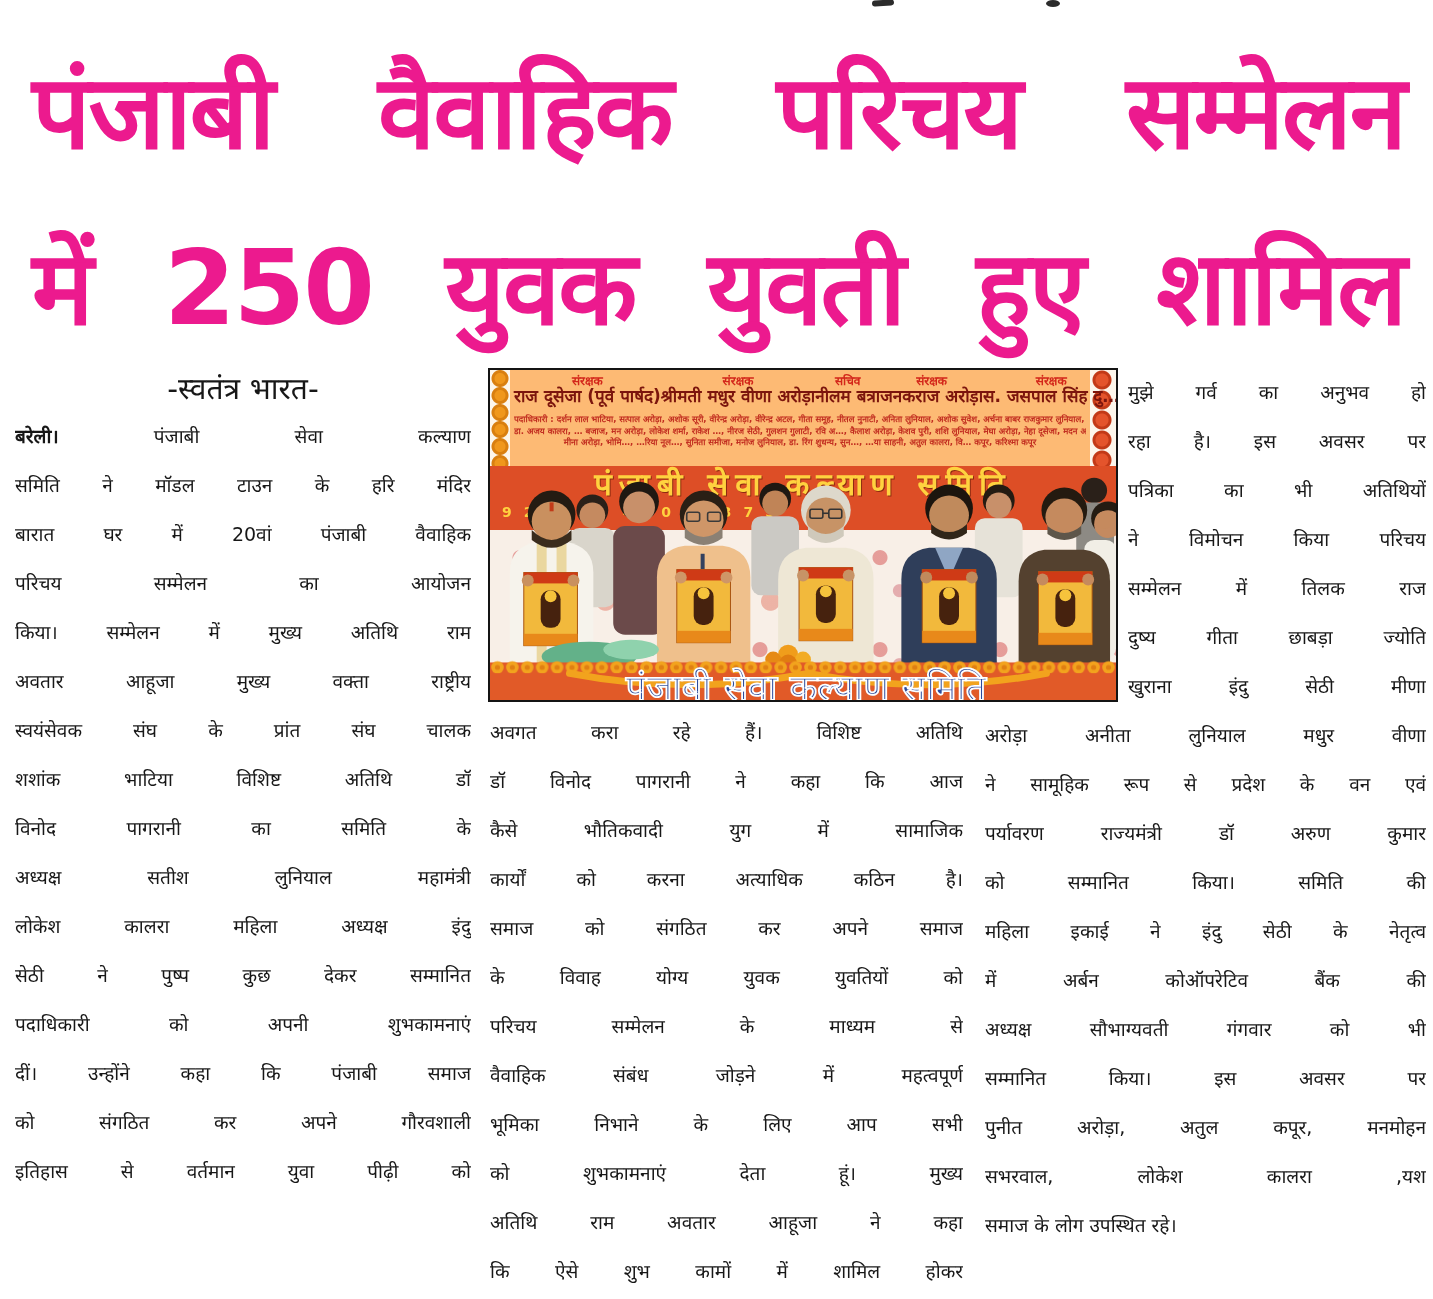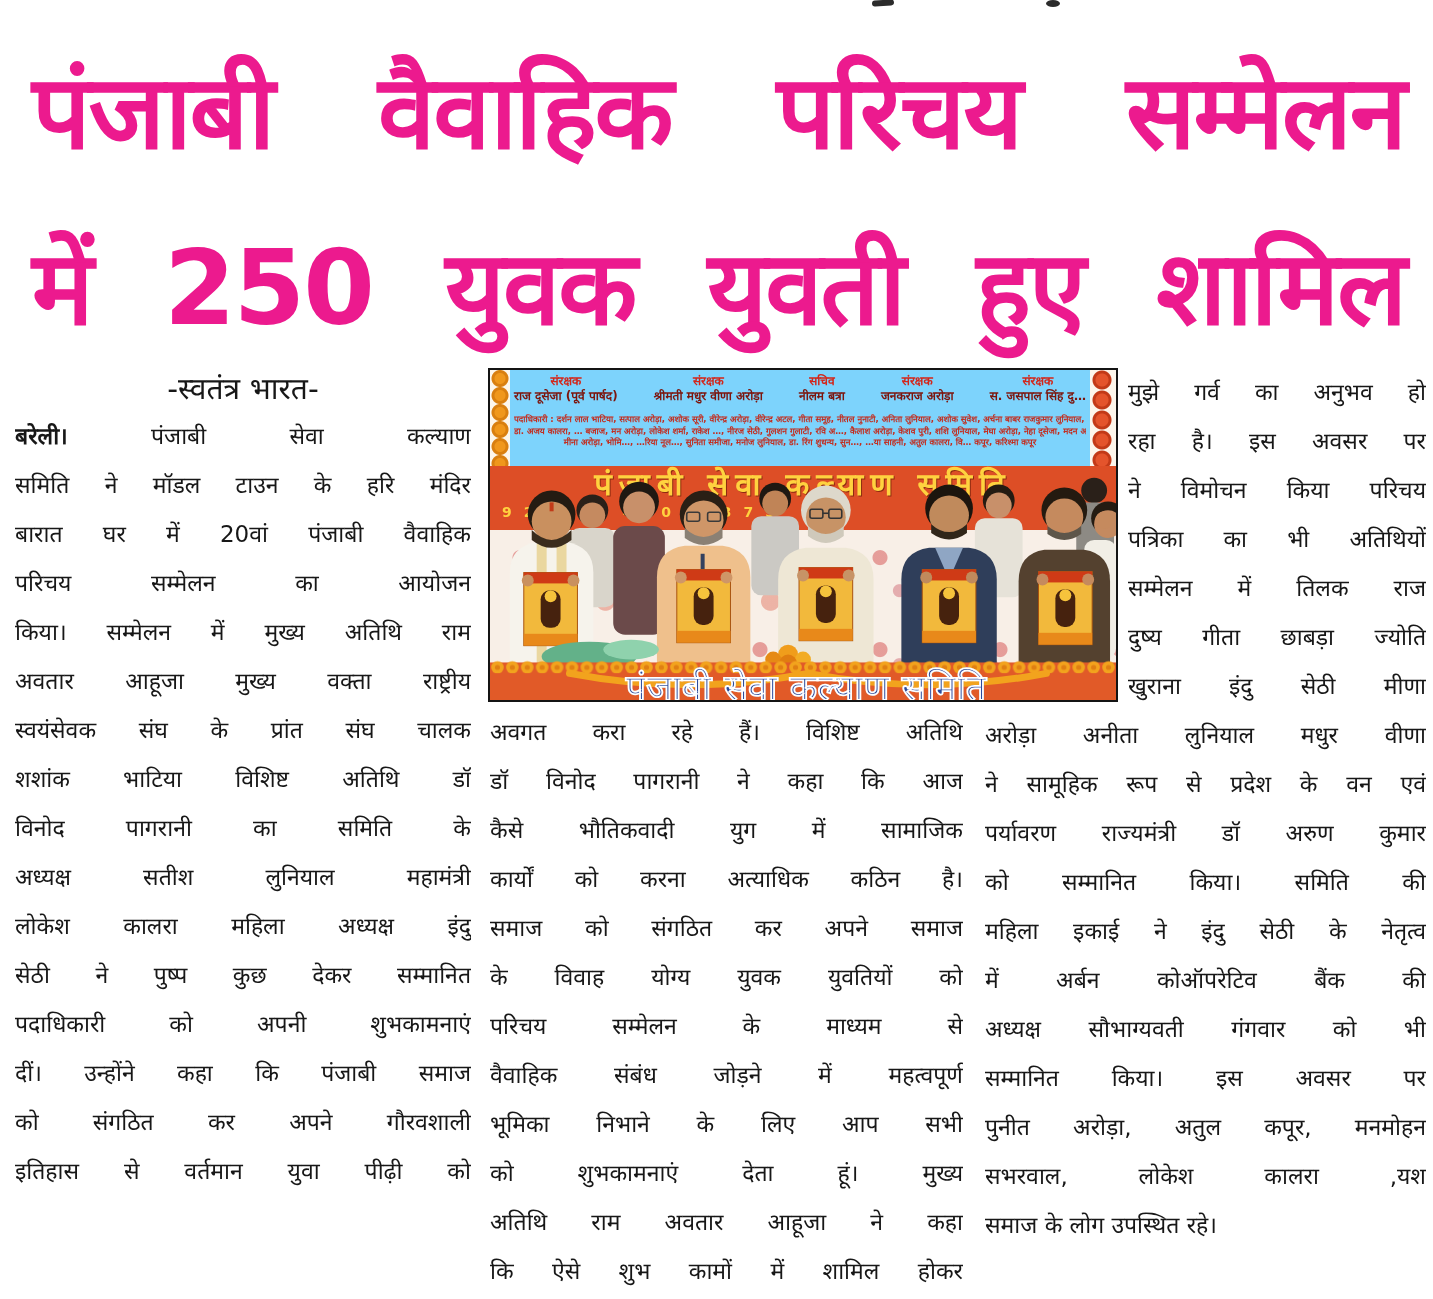--- a/index.html
+++ b/index.html
@@ -21,52 +21,52 @@
     letter-spacing:-2px;white-space:nowrap;
   }
 
   
   .byline{
     position:absolute;left:15px;top:366px;width:456px;height:46px;
     font-size:30px;font-weight:400;text-align:center;line-height:46px;
   }
   .col{position:absolute;}
   .col .line{
-    height:49px;line-height:49px;font-size:23px;overflow:hidden;
+    height:49px;line-height:49px;font-size:19px;overflow:hidden;
     text-align:justify;text-align-last:justify;white-space:nowrap;
   }
   .col-left{left:15px;top:412px;width:456px;}
   .col-mid{left:490px;top:708px;width:473px;}
   .col-right-narrow{left:1128px;top:368px;width:298px;}
   .col-right-wide{left:985px;top:711px;width:441px;}
   .col-right-wide .line:last-child{text-align-last:left;}
   .dateline{font-weight:700;}
 
   
   .photo{
     position:absolute;left:488px;top:368px;width:630px;height:334px;
     border:2px solid #141414;box-sizing:border-box;overflow:hidden;background:#f8efe7;
   }
   .photo-banner{
-    position:absolute;left:0;top:0;right:0;height:96px;background:#7dd3fc;
+    position:absolute;left:0;top:0;right:0;height:96px;background:#fdba74;
   }
   .garland-strip{
     position:absolute;top:0;height:96px;
     background-color:#fdf6ec;
     background-image:radial-gradient(circle at 50% 50%, #f0971c 0 5px, #d97f10 6px 8px, rgba(0,0,0,0) 9px);
     background-size:20px 17px;
   }
   .garland-strip.gl{left:0;width:20px;}
   .garland-strip.gr{right:0;width:26px;background-image:radial-gradient(circle at 50% 50%, #e4542c 0 6px, #c23a18 7px 9px, rgba(0,0,0,0) 10px);background-size:24px 20px;}
   .roles-row{
     position:absolute;left:24px;right:30px;top:4px;display:flex;justify-content:space-between;
   }
   .role-col{text-align:center;white-space:nowrap;}
   .role-title{color:#d3261a;font-weight:700;font-size:12px;line-height:14px;}
-  .role-name{color:#7c150d;font-weight:700;font-size:12px;line-height:17px;}
+  .role-name{color:#7c150d;font-weight:700;font-size:17px;line-height:17px;}
   .officials{position:absolute;left:24px;right:30px;top:44px;height:50px;overflow:hidden;}
   .official-line{
     color:#c22e20;font-size:8.5px;line-height:11.5px;text-align:center;
     white-space:nowrap;overflow:hidden;font-weight:700;
   }
   .red-band{position:absolute;left:0;right:0;top:96px;height:64px;background:#dd4e26;}
   .band-title{
     color:#ffd23f;font-weight:700;font-size:31px;line-height:36px;text-align:center;
     letter-spacing:7px;white-space:nowrap;overflow:hidden;text-shadow:1px 1px 0 #8c2a10;
   }
@@ -327,22 +327,22 @@
       <div class="line">वैवाहिक संबंध जोड़ने में महत्वपूर्ण</div>
       <div class="line">भूमिका निभाने के लिए आप सभी</div>
       <div class="line">को शुभकामनाएं देता हूं। मुख्य</div>
       <div class="line">अतिथि राम अवतार आहूजा ने कहा</div>
       <div class="line">कि ऐसे शुभ कामों में शामिल होकर</div>
     </div>
 
   <div class="col col-right-narrow">
       <div class="line">मुझे गर्व का अनुभव हो</div>
       <div class="line">रहा है। इस अवसर पर</div>
+      <div class="line">पत्रिका का भी अतिथियों</div>
       <div class="line">ने विमोचन किया परिचय</div>
-      <div class="line">पत्रिका का भी अतिथियों</div>
       <div class="line">सम्मेलन में तिलक राज</div>
       <div class="line">दुष्य गीता छाबड़ा ज्योति</div>
       <div class="line">खुराना इंदु सेठी मीणा</div>
     </div>
 
   <div class="col col-right-wide">
       <div class="line">अरोड़ा अनीता लुनियाल मधुर वीणा</div>
       <div class="line">ने सामूहिक रूप से प्रदेश के वन एवं</div>
       <div class="line">पर्यावरण राज्यमंत्री डॉ अरुण कुमार</div>
       <div class="line">को सम्मानित किया। समिति की</div>

